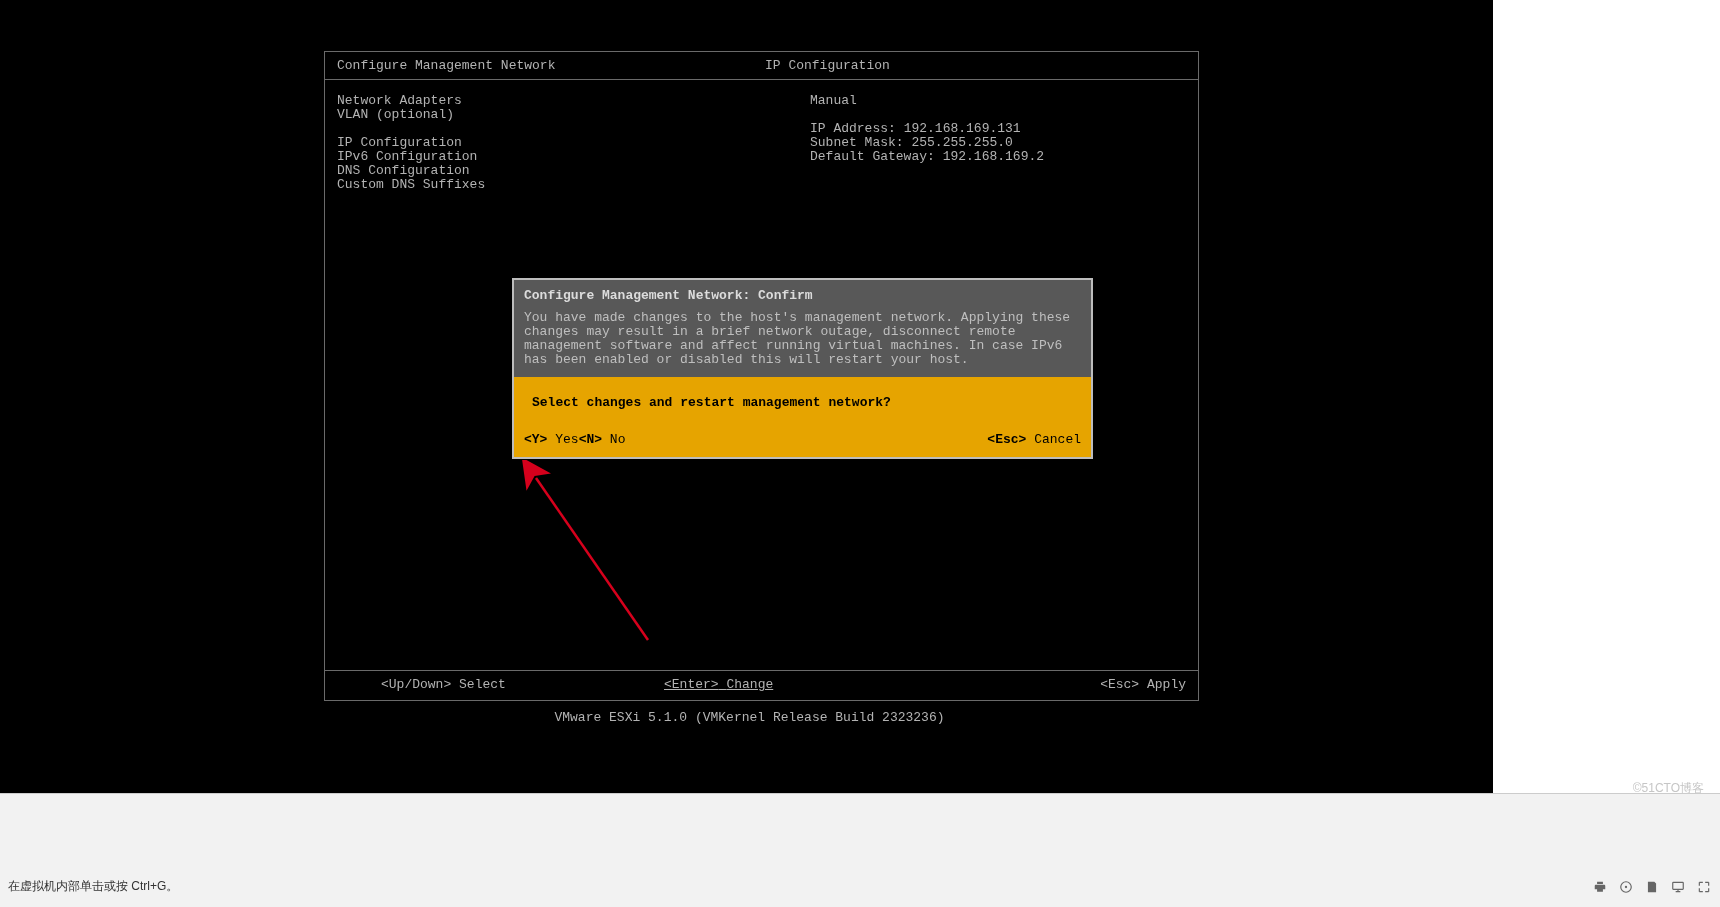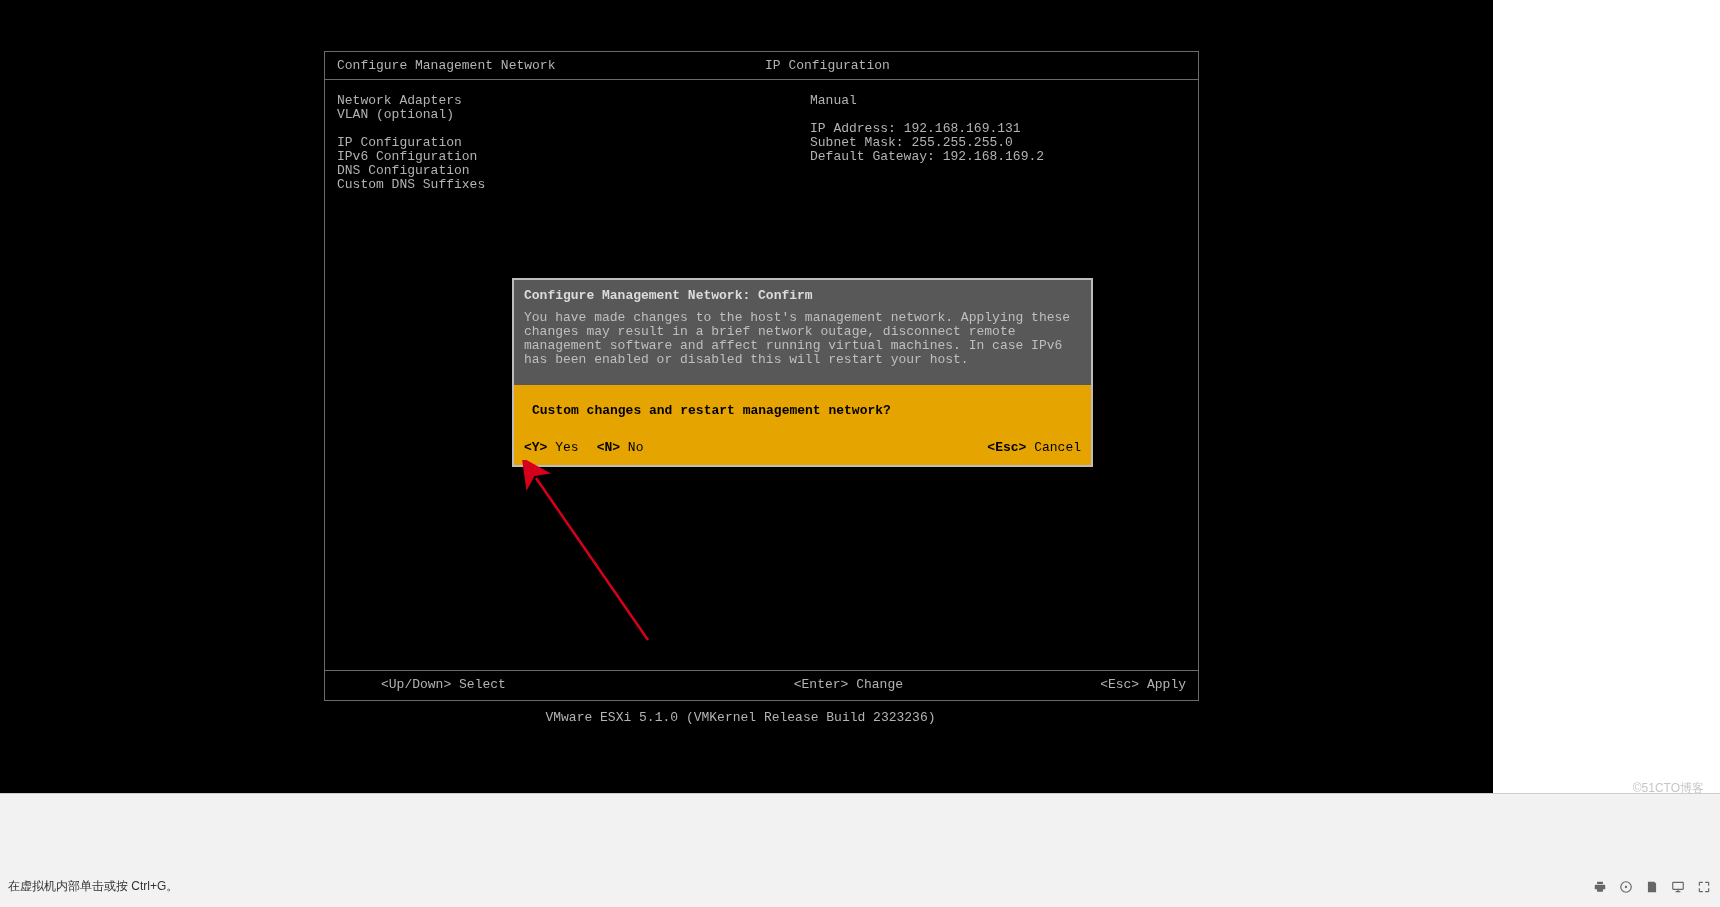--- a/index.html
+++ b/index.html
@@ -89,31 +89,32 @@
       align-items: center;
       padding: 0 12px;
       color: #b3b3b3;
       justify-content: space-between;
     }
     .esxi-footer .f-left {
       flex: 1;
     }
     .esxi-footer .f-center {
       flex: 1;
-      text-align: right;
+      text-align: left;
+      text-decoration: underline;
     }
     .esxi-footer .f-right {
       flex: 1;
       text-align: right;
     }
     .k-hint .key { color: #b3b3b3; margin-left: 44px; }
     .esxi-version {
       position: absolute;
       top: 710px;
-      left: 303px;
+      left: 312px;
       width: 875px;
       text-align: center;
       color: #b3b3b3;
     }
     
     .dialog {
       position: absolute;
       top: 278px;
       left: 512px;
       width: 581px;
@@ -121,41 +122,40 @@
       background: #585858;
     }
     .dialog-title {
       background: #585858;
       padding: 8px 10px 4px;
       color: #dcdcdc;
       font-weight: bold;
     }
     .dialog-body {
       background: #585858;
-      padding: 4px 10px 18px;
+      padding: 4px 10px 10px;
       color: #bfbfbf;
       line-height: 14px;
     }
     .dialog-yellow {
       background: #e6a400;
     }
     .dialog-question {
       padding: 18px 18px 14px;
       color: #000;
       font-weight: bold;
     }
     .dialog-actions {
       padding: 8px 10px 10px;
       color: #000;
       display: flex;
       justify-content: space-between;
     }
     .dialog-actions .left-actions {
       display: flex;
-      gap: 18px;
     }
     .dialog-actions .action .key {
       font-weight: bold;
     }
     
     .arrow-svg {
       position: absolute;
       top: 460px;
       left: 518px;
       pointer-events: none;
@@ -258,21 +258,21 @@
       </div>
     </div>
   </div>
 
   <div class="esxi-version">VMware ESXi 5.1.0 (VMKernel Release Build 2323236)</div>
 
   <div class="dialog">
     <div class="dialog-title">Configure Management Network: Confirm</div>
     <div class="dialog-body">You have made changes to the host's management network. Applying these changes may result in a brief network outage, disconnect remote management software and affect running virtual machines. In case IPv6 has been enabled or disabled this will restart your host.</div>
     <div class="dialog-yellow">
-      <div class="dialog-question">Custom changes and restart management network?</div>
+      <div class="dialog-question">Select changes and restart management network?</div>
       <div class="dialog-actions">
         <div class="left-actions">
           <span class="action">
             <span class="key">&lt;Y&gt;</span>
             <span>Yes</span>
           </span>
           <span class="action">
             <span class="key">&lt;N&gt;</span>
             <span>No</span>
           </span>

